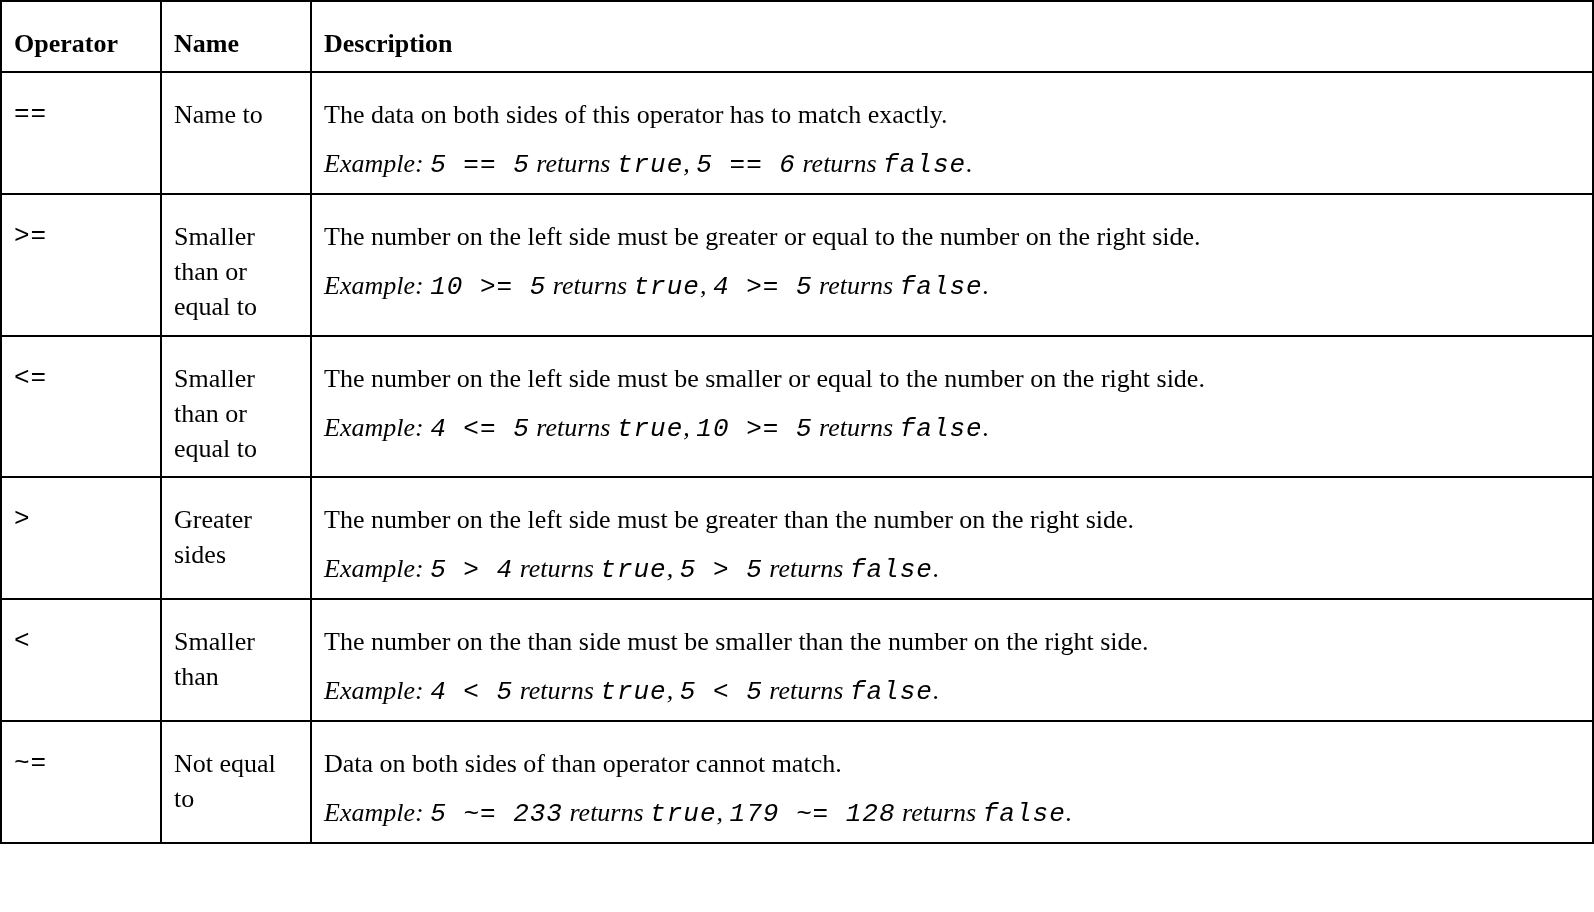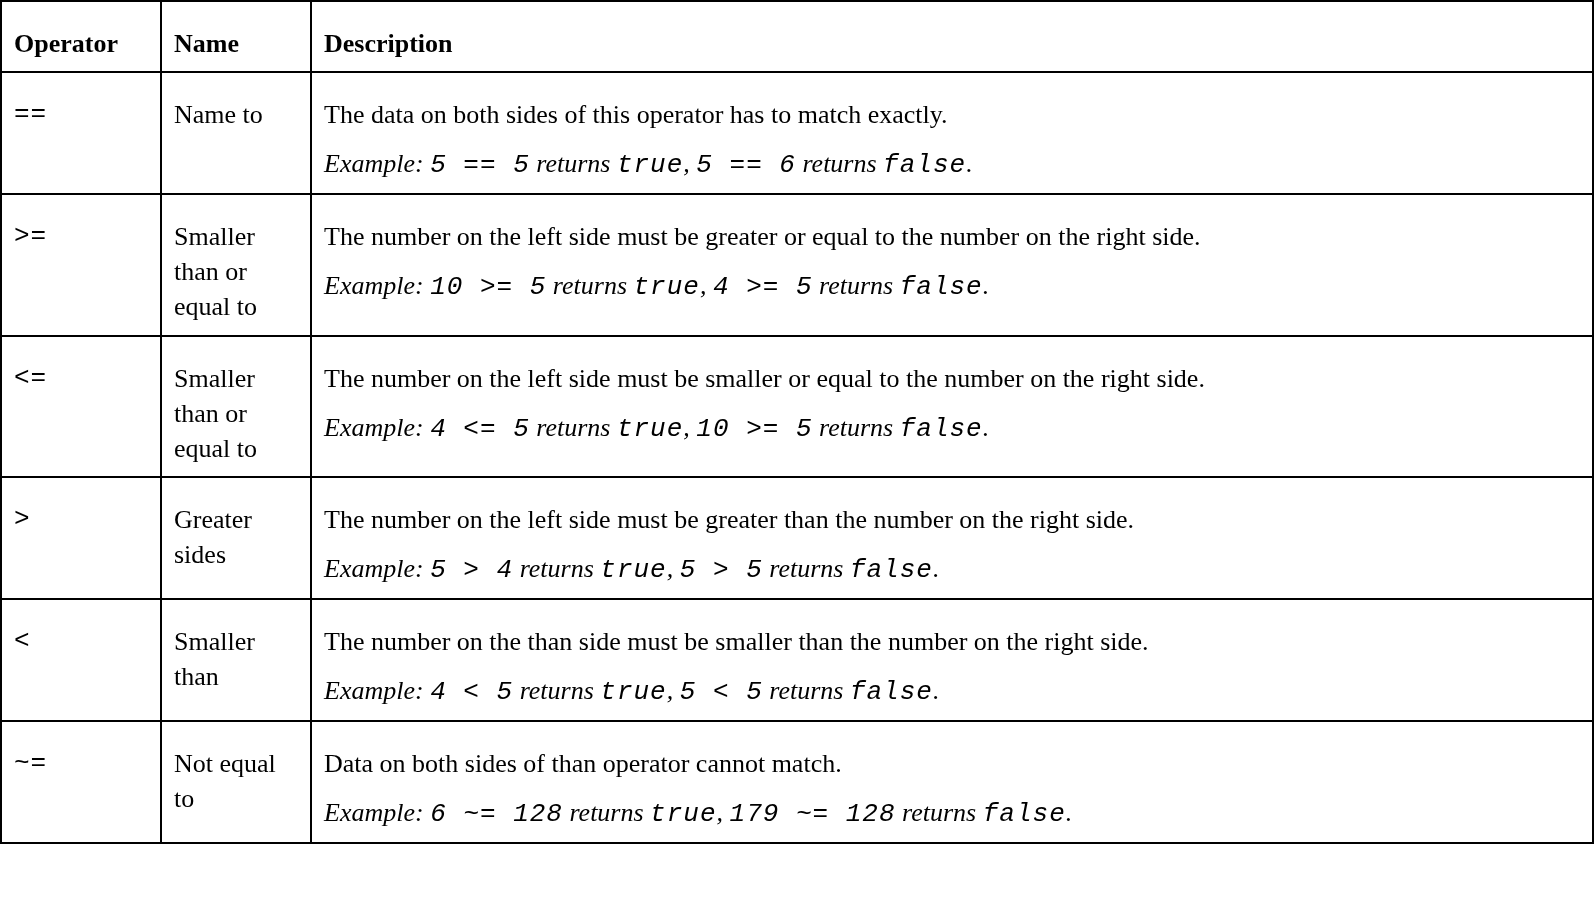--- a/index.html
+++ b/index.html
@@ -103,18 +103,18 @@
           <td class="desc">
             <p>The number on the than side must be smaller than the number on the right side.</p>
             <p><span>Example: </span><span class="mono">4 &lt; 5</span><span> returns </span><span class="mono">true</span><span>, </span><span class="mono">5 &lt; 5</span><span> returns </span><span class="mono">false</span><span>.</span></p>
           </td>
         </tr>
         <tr>
           <td class="mono">~=</td>
           <td>Not equal to</td>
           <td class="desc">
             <p>Data on both sides of than operator cannot match.</p>
-            <p><span>Example: </span><span class="mono">6 ~= 128</span><span> returns </span><span class="mono">true</span><span>, </span><span class="mono">179 ~= 128</span><span> returns </span><span class="mono">false</span><span>.</span></p>
+            <p><span>Example: </span><span class="mono">5 ~= 233</span><span> returns </span><span class="mono">true</span><span>, </span><span class="mono">179 ~= 128</span><span> returns </span><span class="mono">false</span><span>.</span></p>
           </td>
         </tr>
       </tbody>
 </table>
 </div>
 
 </body></html>

